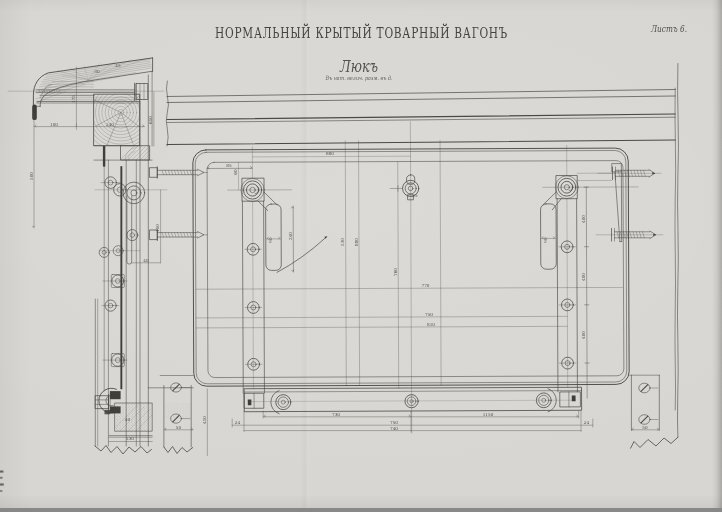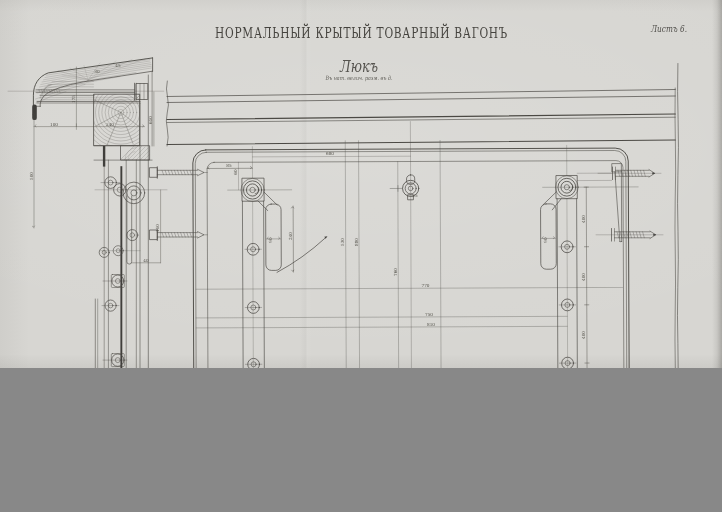--- a/index.html
+++ b/index.html
@@ -1,17 +1,17 @@
 <!DOCTYPE html>
 <html style="--paper: #d7d6d2; --ink: #403e39; --inkdark: #353330;"><head>
 <meta charset="utf-8">
 <style>
   html,body{margin:0;padding:0;background:#888;}
   .page{
-    position:relative;width:722px;height:368px;overflow:hidden;
+    position:relative;width:722px;height:508px;overflow:hidden;
     background:
       radial-gradient(115% 90% at 50% 40%, rgba(255,255,255,.10), rgba(255,255,255,0) 65%),
       linear-gradient(to right, rgba(30,28,24,.045), rgba(30,28,24,0) 30px),
       linear-gradient(to left, rgba(30,28,24,.26), rgba(30,28,24,.08) 5px, rgba(30,28,24,0) 10px),
       linear-gradient(to bottom, rgba(30,28,24,.035), rgba(30,28,24,0) 12px),
       linear-gradient(to top, rgba(30,28,24,.06), rgba(30,28,24,0) 14px),
       var(--paper,#d7d6d2);
     font-family:"DejaVu Serif","Liberation Serif",serif;
   }
   .crease{

